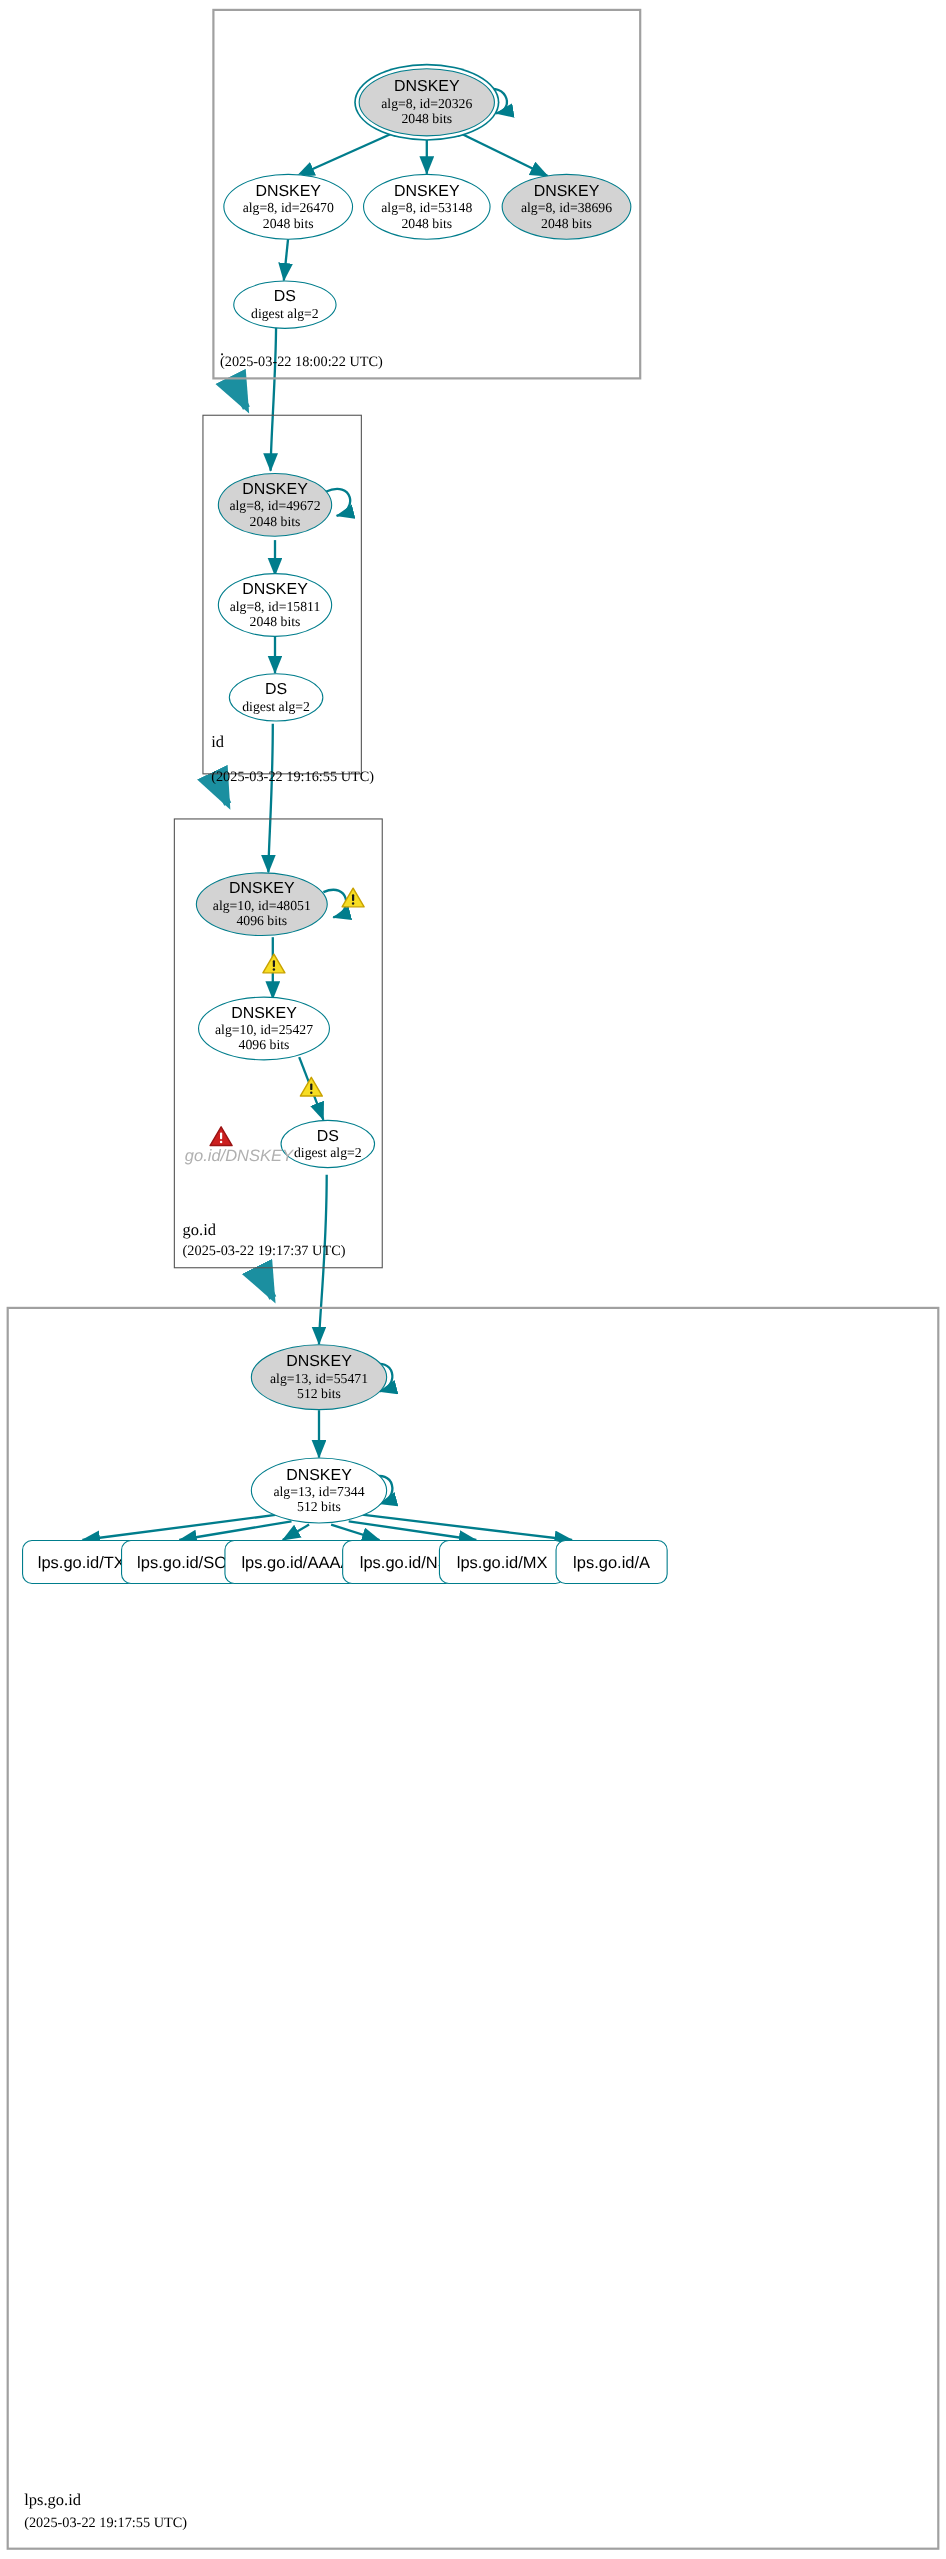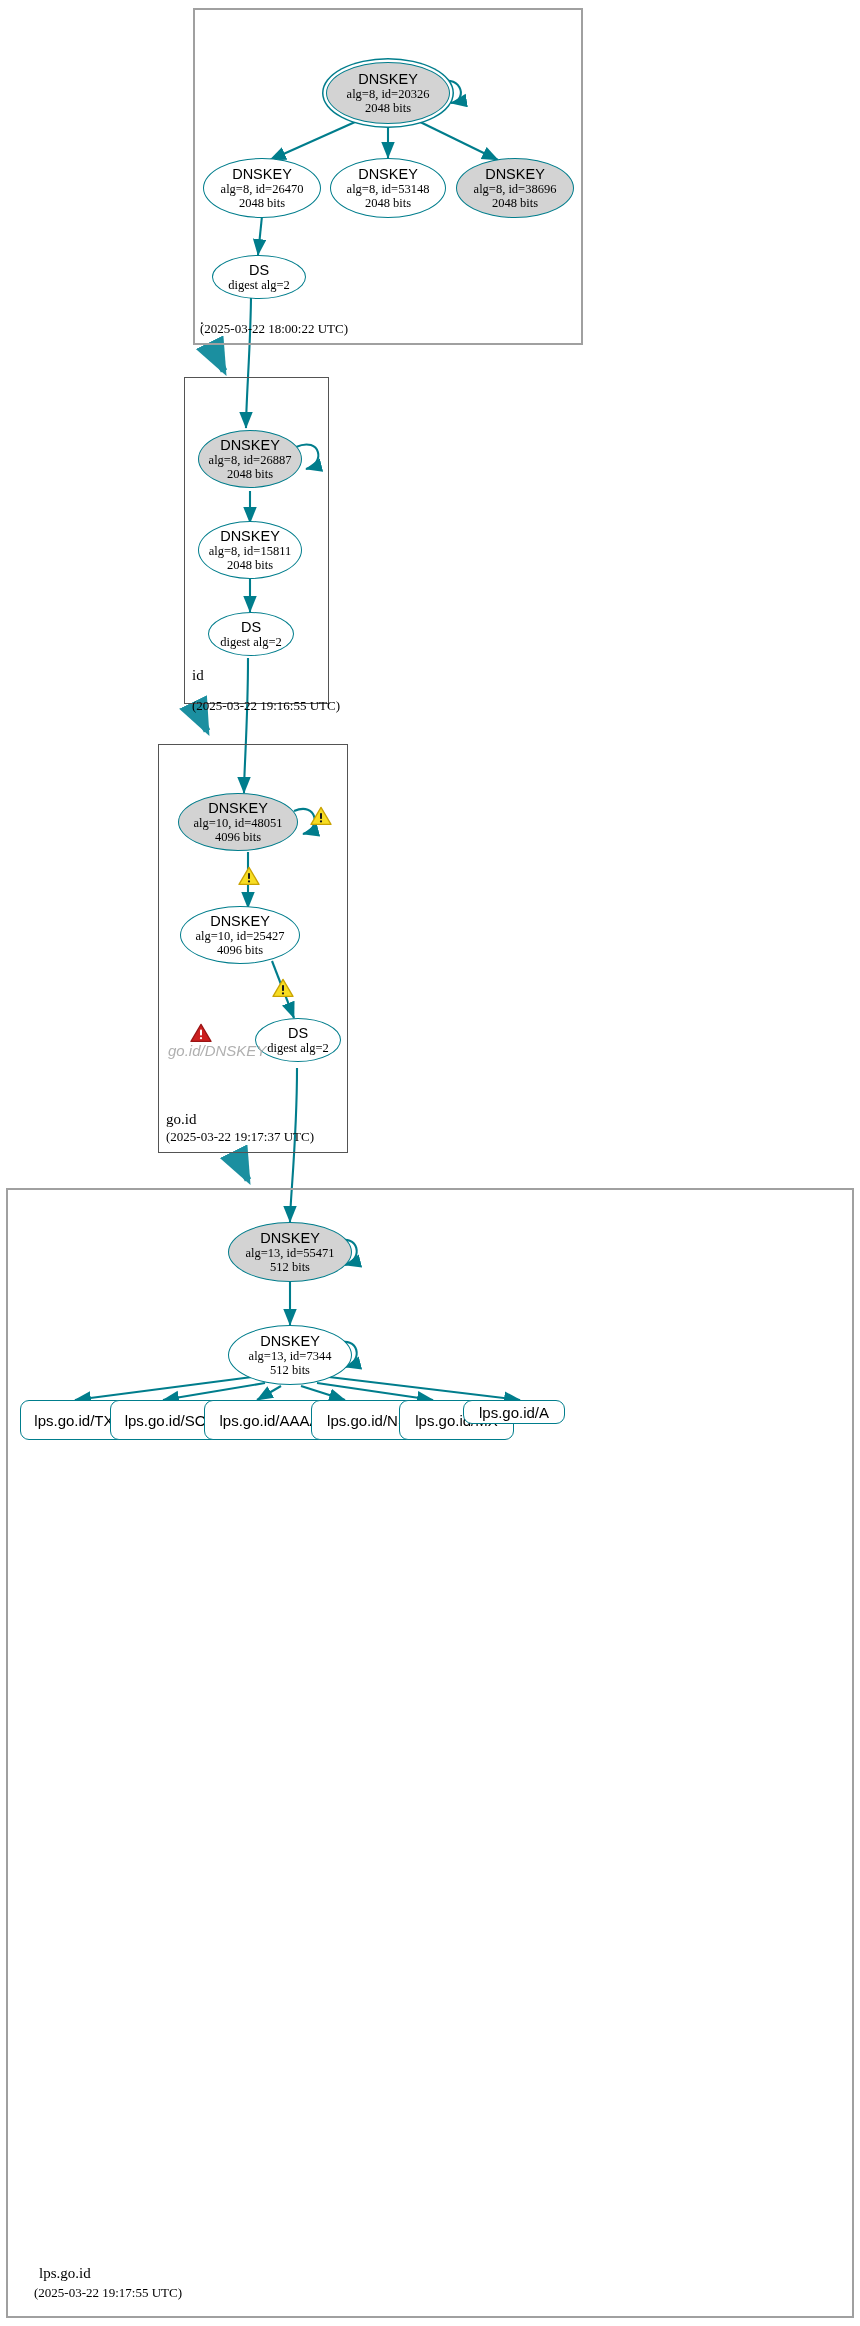--- a/index.html
+++ b/index.html
@@ -156,22 +156,22 @@
 
   <div class="zone-label zone-name" style="left:200px;top:312px;">.</div>
   <div class="zone-label zone-time" style="left:200px;top:322px;">(2025-03-22 18:00:22 UTC)</div>
 
   <div class="zone-label zone-name" style="left:192px;top:668px;">id</div>
   <div class="zone-label zone-time" style="left:192px;top:699px;">(2025-03-22 19:16:55 UTC)</div>
 
   <div class="zone-label zone-name" style="left:166px;top:1112px;">go.id</div>
   <div class="zone-label zone-time" style="left:166px;top:1130px;">(2025-03-22 19:17:37 UTC)</div>
 
-  <div class="zone-label zone-name" style="left:39px;top:2266px;">lps.go.id</div>
-  <div class="zone-label zone-time" style="left:22px;top:2286px;margin-left:12px;">(2025-03-22 19:17:55 UTC)</div>
+  <div class="zone-label zone-name" style="left:22px;top:2266px;">lps.go.id</div>
+  <div class="zone-label zone-time" style="left:22px;top:2286px;">(2025-03-22 19:17:55 UTC)</div>
 
   <div class="node ellipse shaded sep" style="left:326px;top:62px;width:124px;height:62px;">
     <div class="n-title">DNSKEY</div>
     <div class="n-sub">alg=8, id=20326</div>
     <div class="n-sub">2048 bits</div>
   </div>
 
   <div class="node ellipse" style="left:203px;top:158px;width:118px;height:60px;">
     <div class="n-title">DNSKEY</div>
     <div class="n-sub">alg=8, id=26470</div>
@@ -190,21 +190,21 @@
     <div class="n-sub">2048 bits</div>
   </div>
 
   <div class="node ellipse" style="left:212px;top:255px;width:94px;height:44px;">
     <div class="n-title">DS</div>
     <div class="n-sub">digest alg=2</div>
   </div>
 
   <div class="node ellipse shaded" style="left:198px;top:430px;width:104px;height:58px;">
     <div class="n-title">DNSKEY</div>
-    <div class="n-sub">alg=8, id=26887</div>
+    <div class="n-sub">alg=8, id=49672</div>
     <div class="n-sub">2048 bits</div>
   </div>
 
   <div class="node ellipse" style="left:198px;top:521px;width:104px;height:58px;">
     <div class="n-title">DNSKEY</div>
     <div class="n-sub">alg=8, id=15811</div>
     <div class="n-sub">2048 bits</div>
   </div>
 
   <div class="node ellipse" style="left:208px;top:612px;width:86px;height:44px;">
@@ -280,17 +280,17 @@
   </div>
   <div class="node rrset" style="left:204px;top:1400px;width:131px;height:40px;">
     <span>lps.go.id/AAAA</span>
   </div>
   <div class="node rrset" style="left:311px;top:1400px;width:113px;height:40px;">
     <span>lps.go.id/NS</span>
   </div>
   <div class="node rrset" style="left:399px;top:1400px;width:115px;height:40px;">
     <span>lps.go.id/MX</span>
   </div>
-  <div class="node rrset" style="left:463px;top:1400px;width:102px;height:24px;">
+  <div class="node rrset" style="left:505px;top:1400px;width:102px;height:40px;">
     <span>lps.go.id/A</span>
   </div>
 
 </div>
 
 </body></html>

